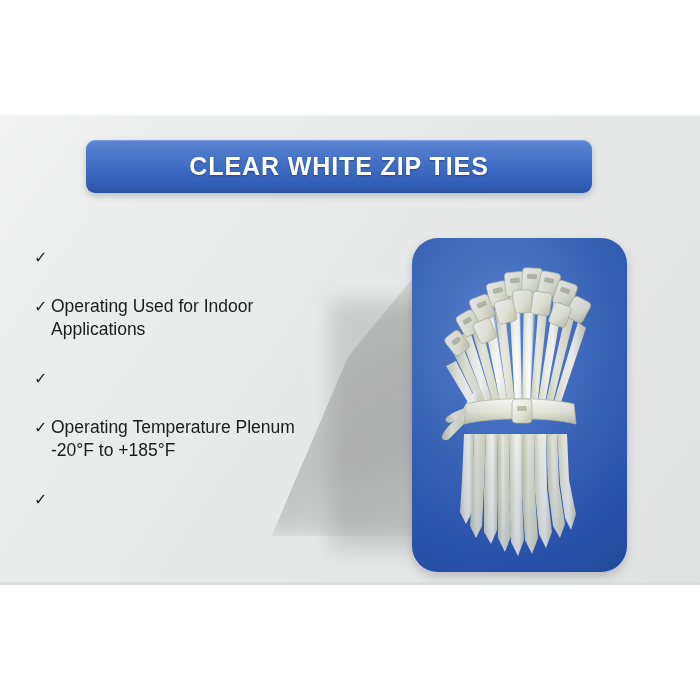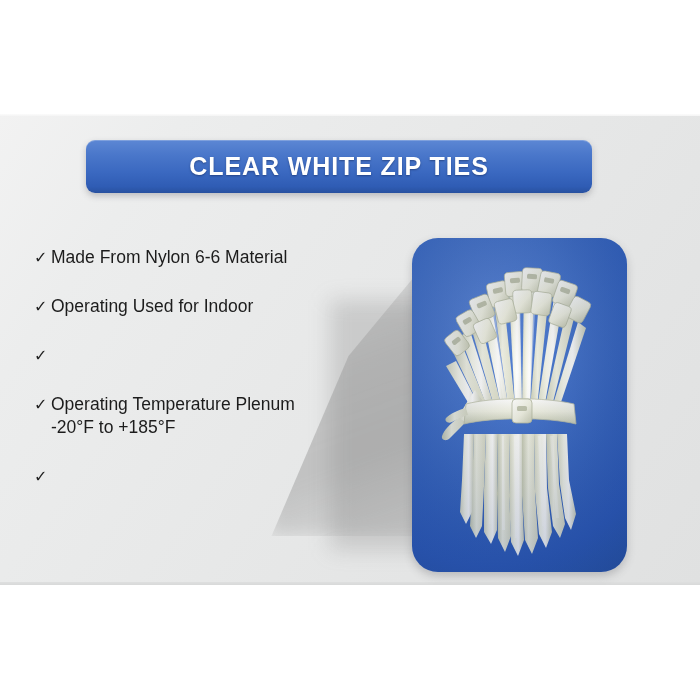--- a/index.html
+++ b/index.html
@@ -185,29 +185,27 @@
   <div class="wedge-shadow2"></div>
 
   <div class="banner">
     <div class="banner-title">CLEAR WHITE ZIP TIES</div>
   </div>
 
   <div class="features">
 
     <div class="feature-item">
       <span class="check-icon">✓</span>
-      <span class="feature-text">
-        <span>Made From Nylon 6-6 Material</span>
-      </span>
     </div>
 
     <div class="feature-item">
       <span class="check-icon">✓</span>
       <span class="feature-text">
         <span>Operating Used for Indoor</span>
+        <span class="line2">Applications</span>
       </span>
     </div>
 
     <div class="feature-item tight">
       <span class="check-icon">✓</span>
       <span class="feature-text">
       </span>
     </div>
 
     <div class="feature-item">

